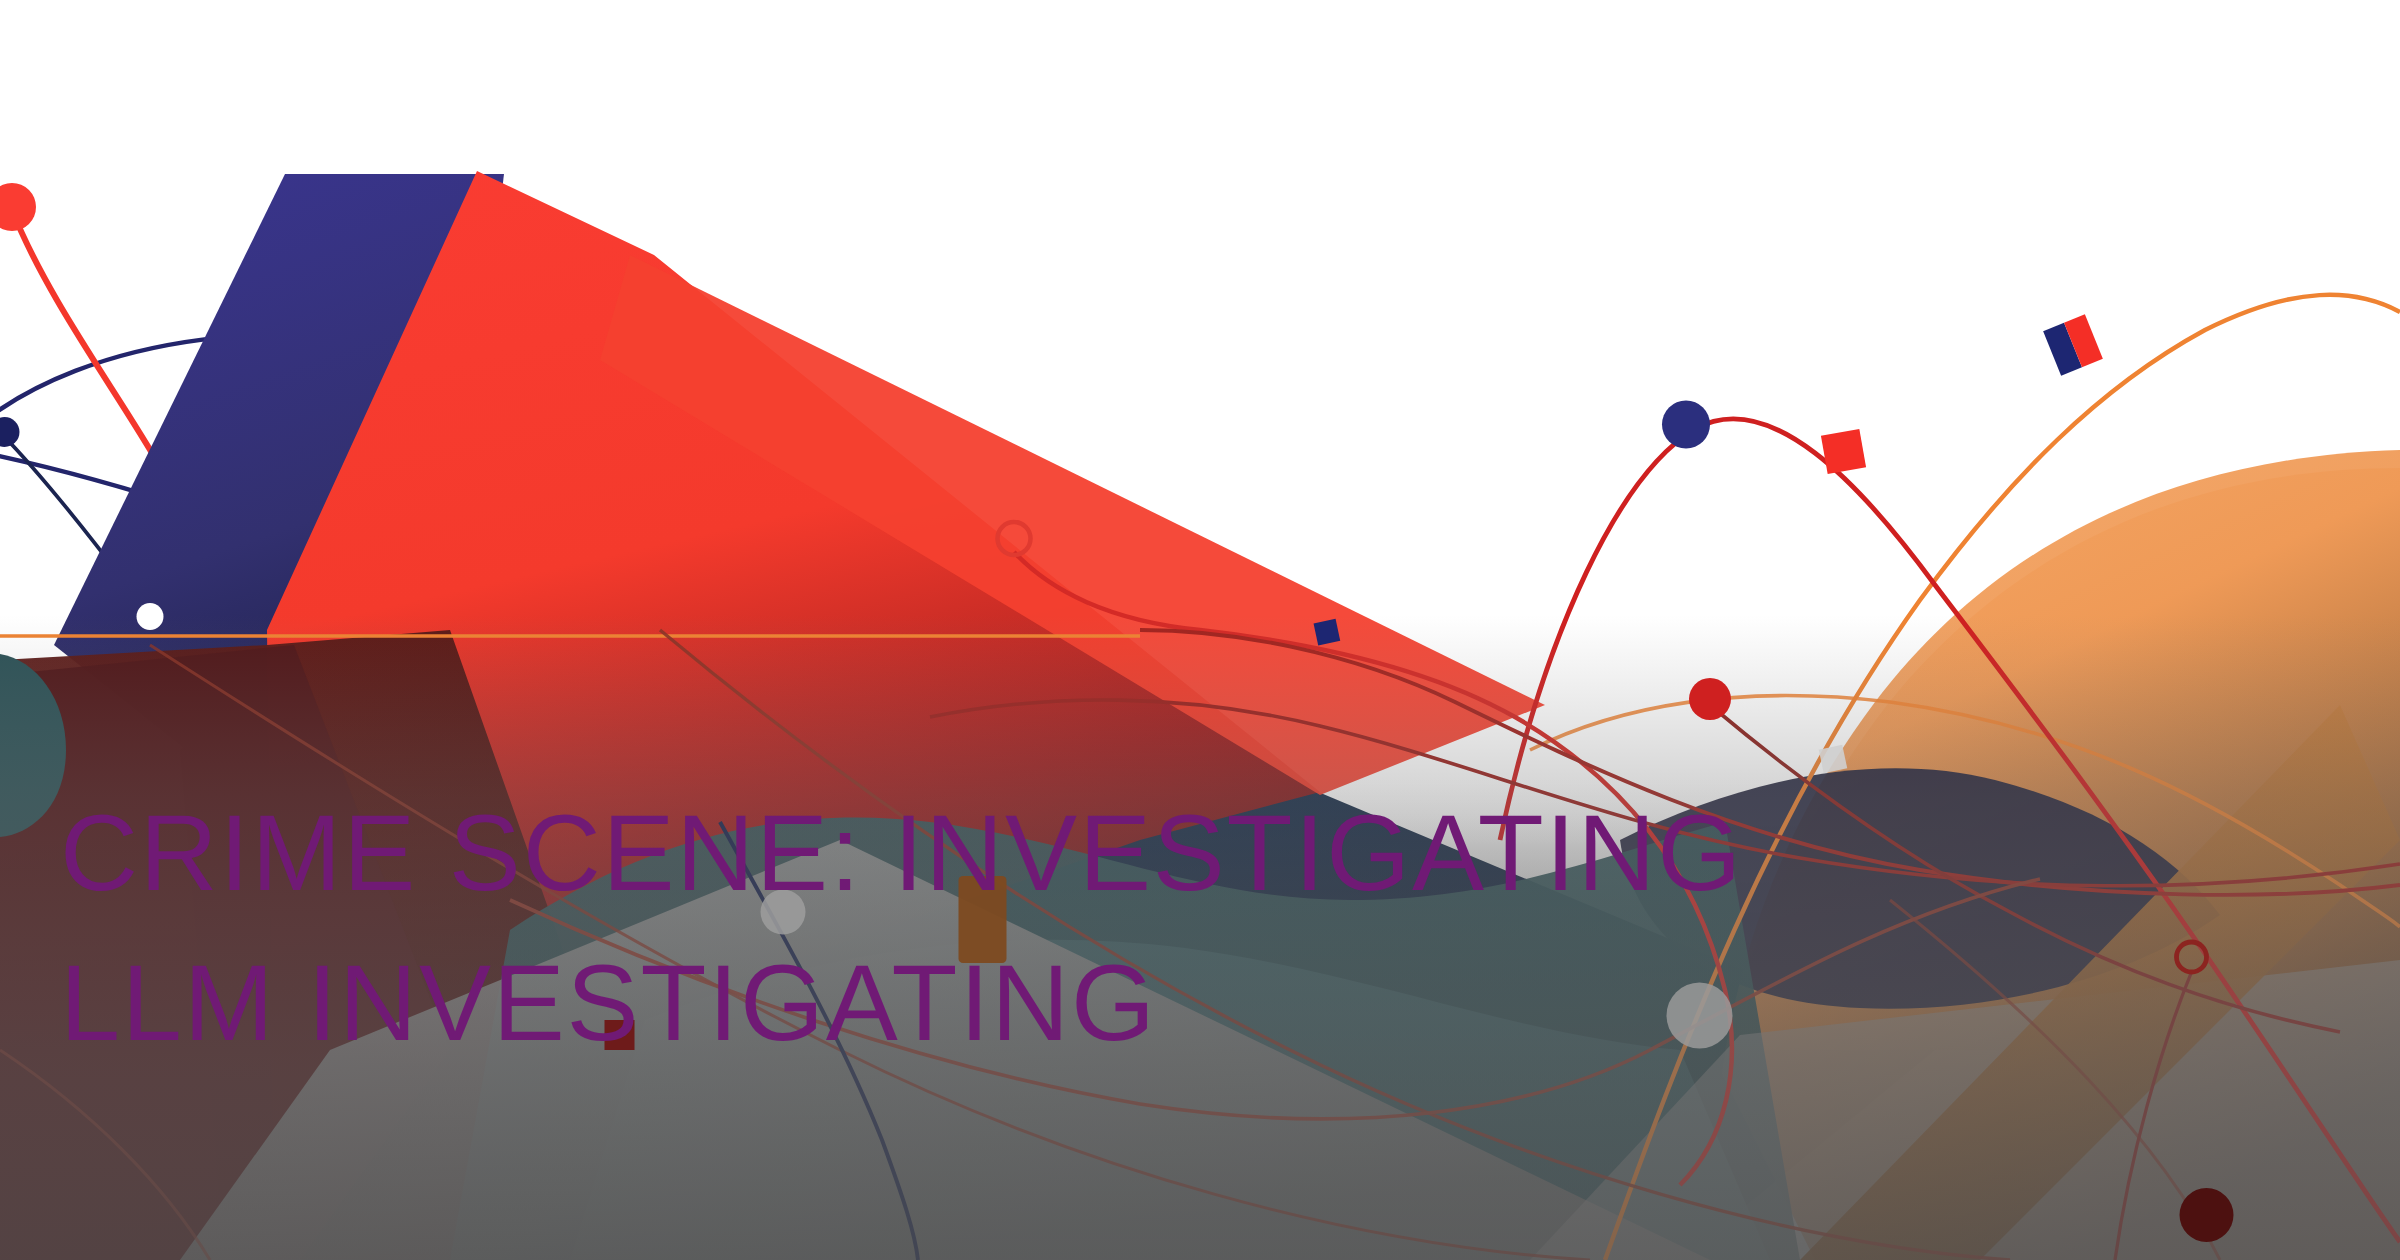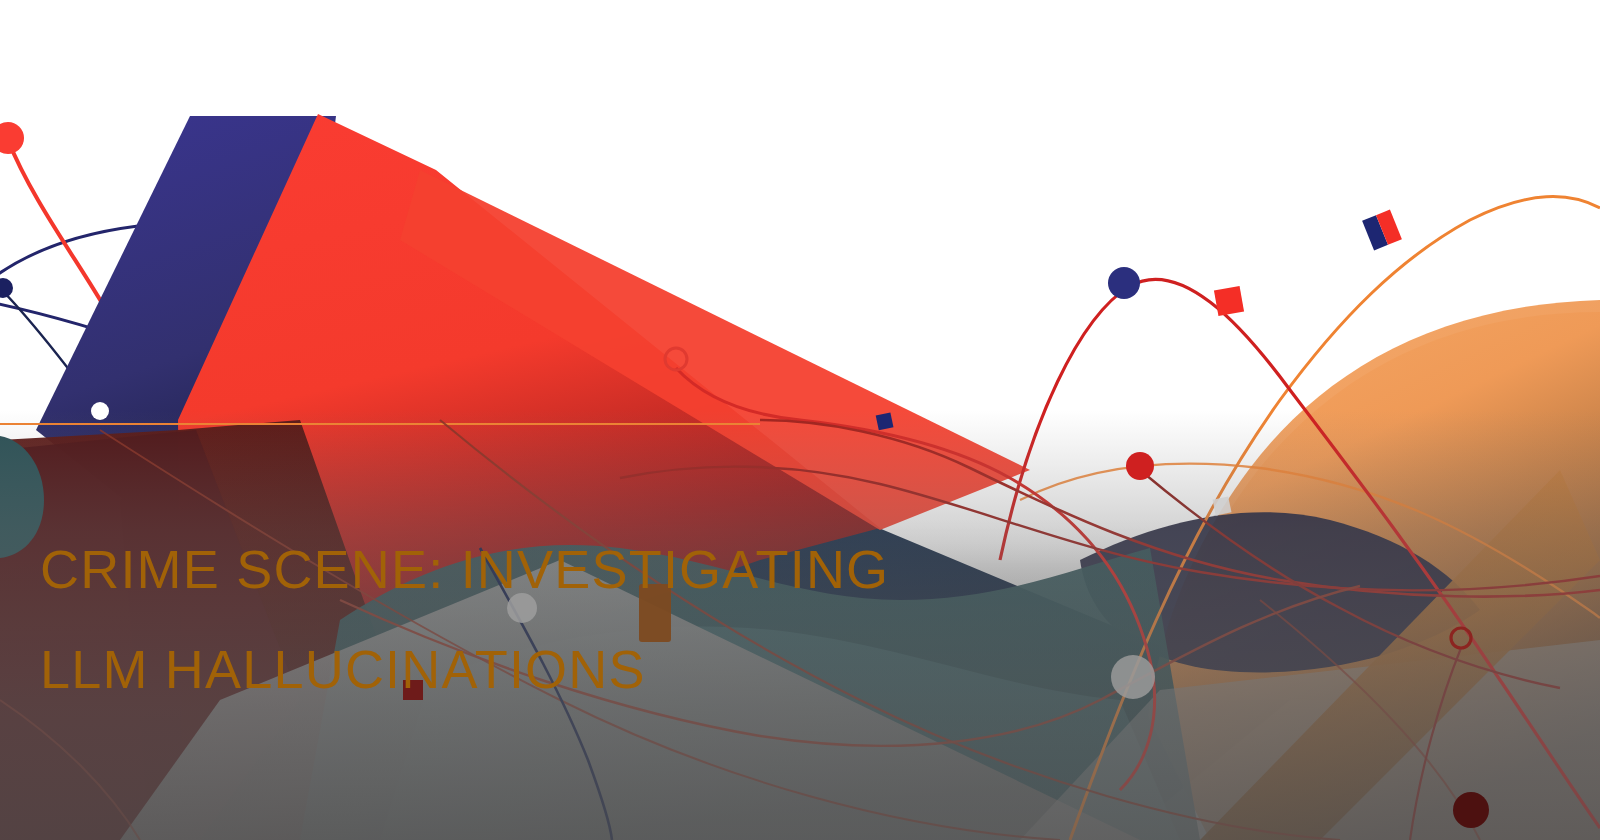--- a/index.html
+++ b/index.html
@@ -5,24 +5,24 @@
   html,body{margin:0;padding:0;background:#fff;}
   body{font-family:"Liberation Sans",sans-serif;}
   #stage{position:relative;width:1600px;height:840px;overflow:hidden;background:#ffffff;}
   #art{position:absolute;left:0;top:0;width:1600px;height:840px;}
   #title-block{
     position:absolute;left:40px;top:519px;width:1200px;
     z-index:40;pointer-events:none;
   }
   .tline{
     font-family:"Liberation Sans",sans-serif;
-    font-size:54px;
+    font-size:72px;
     line-height:100px;
     letter-spacing:1.2px;
-    color:#a16207;
+    color:#701a75;
     font-weight:400;
     white-space:nowrap;
   }
 </style>
 </head>
 <body>
 
 <div id="stage">
 
   <svg id="art" viewBox="0 0 1600 840" preserveAspectRatio="none">
@@ -209,16 +209,16 @@
 
       <circle cx="1461" cy="638" r="10" fill="none" stroke="#8c2420" stroke-width="3.2"></circle>
 
       <circle cx="1471" cy="810" r="18" fill="#4d1110"></circle>
 
     </g>
   </svg>
 
   <div id="title-block">
     <div class="tline">CRIME SCENE: INVESTIGATING</div>
-    <div class="tline">LLM HALLUCINATIONS</div>
+    <div class="tline">LLM INVESTIGATING</div>
   </div>
 
 </div>
 
 </body></html>

